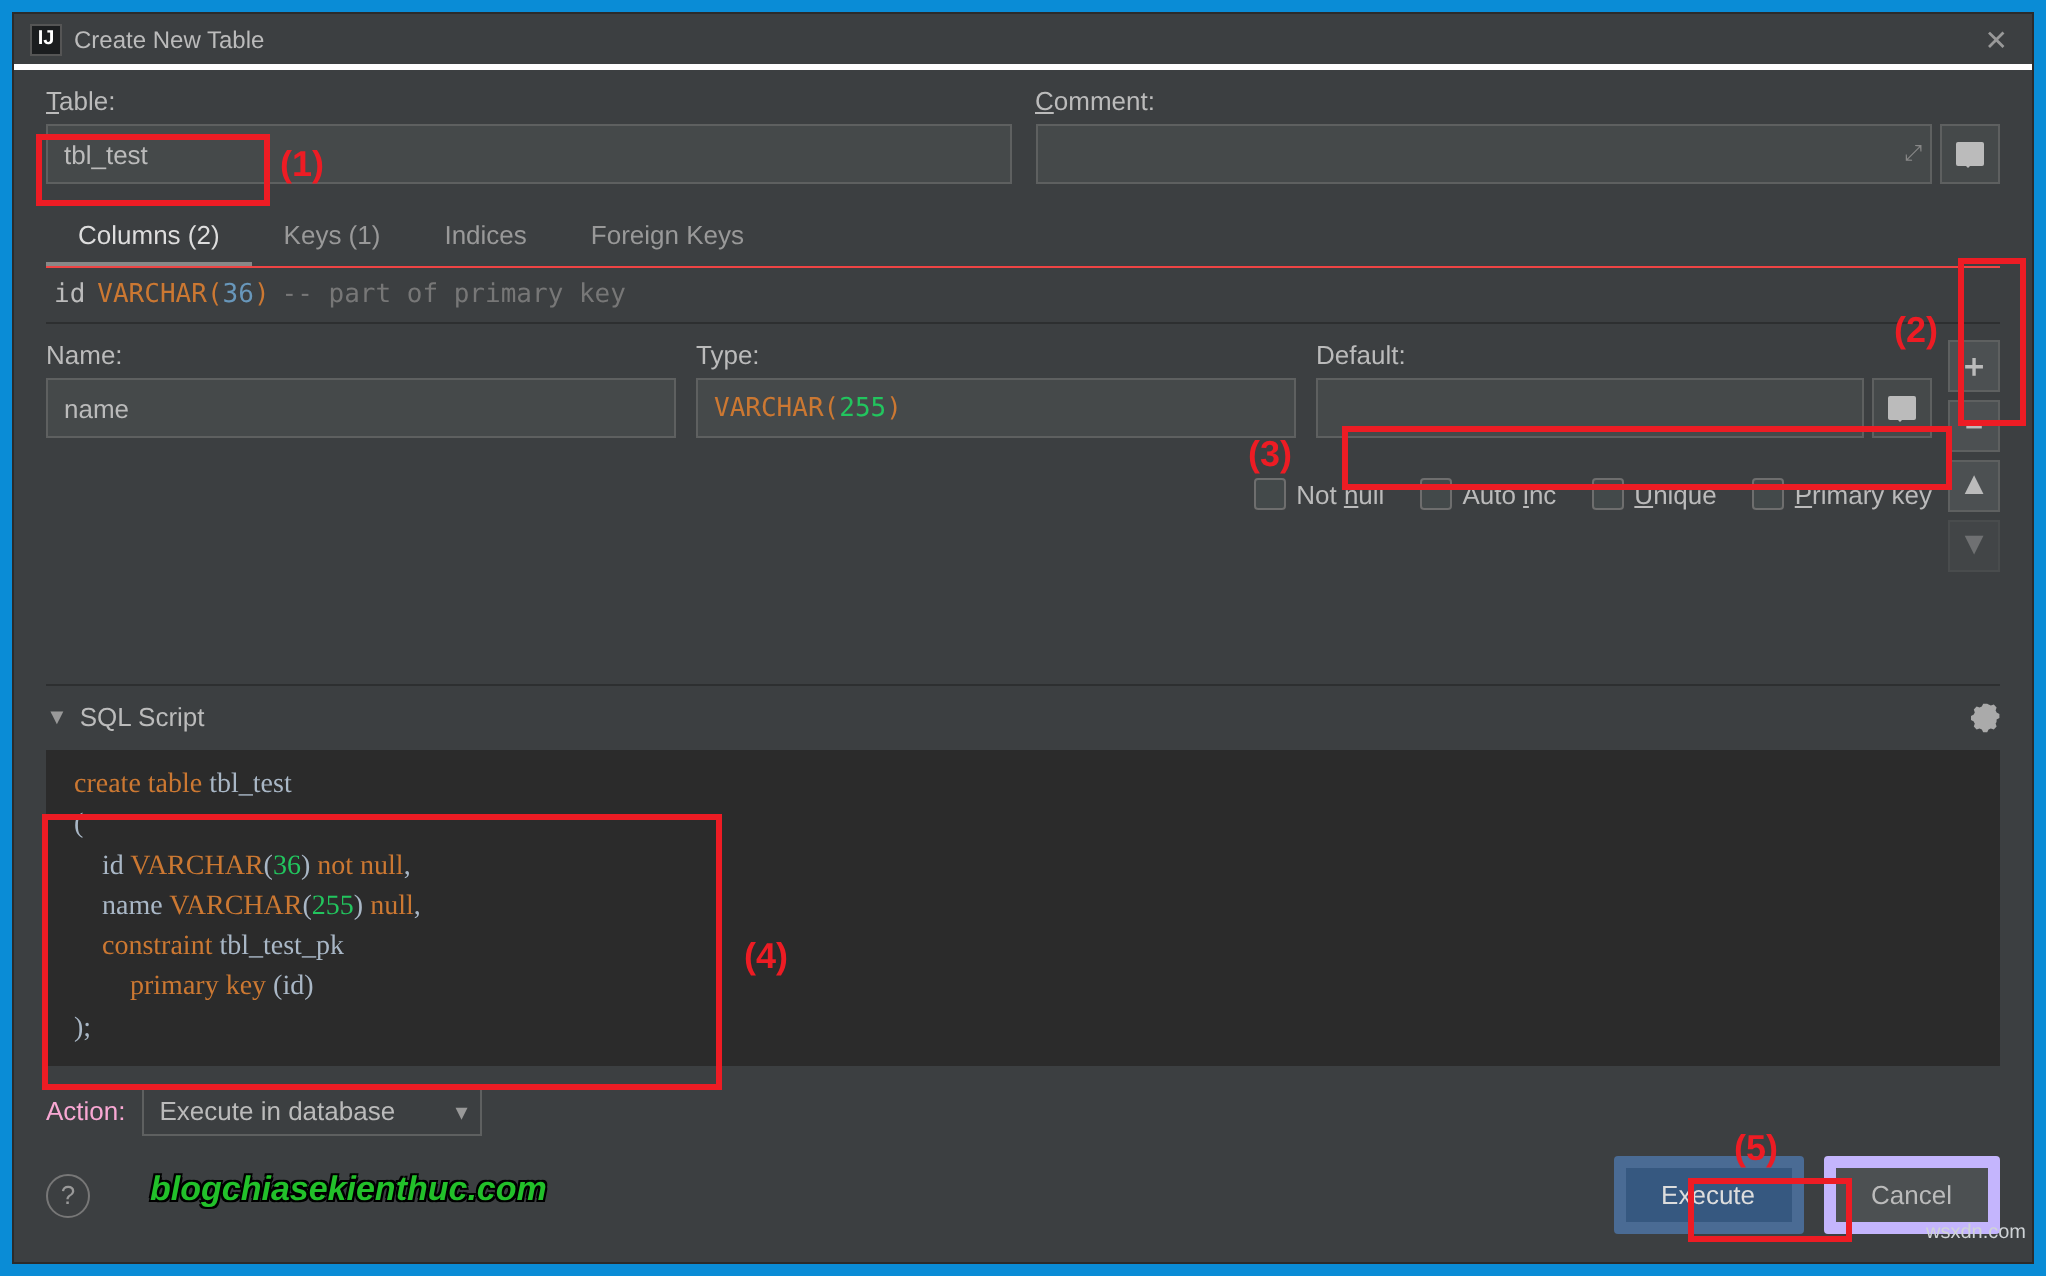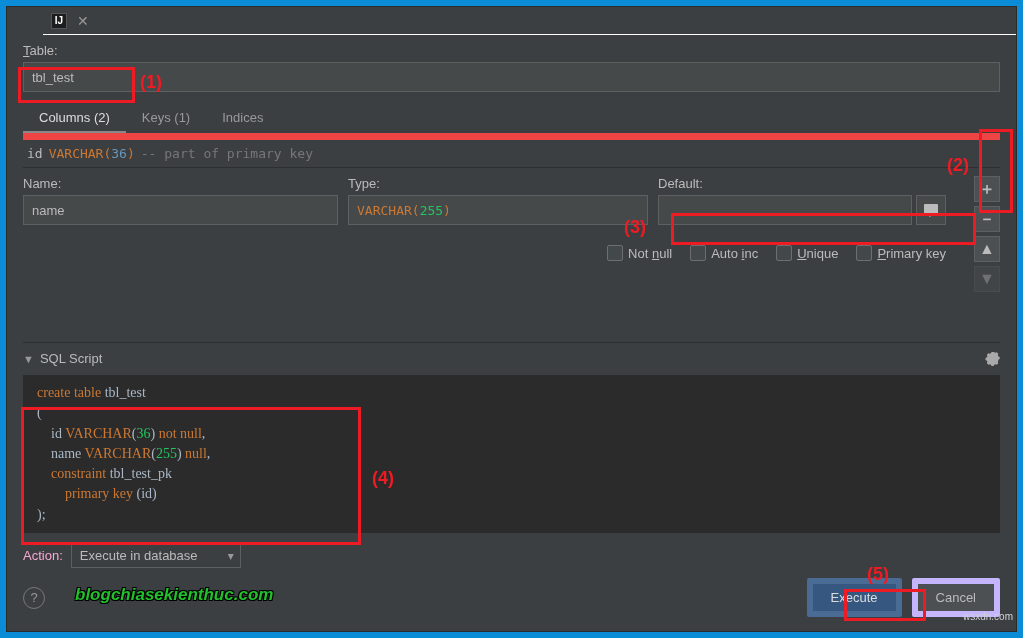--- a/index.html
+++ b/index.html
@@ -28,22 +28,21 @@
       flex-direction: column;
       position: relative;
     }
 
     .titlebar {
       display: flex;
       align-items: center;
       padding: 4px 8px;
       height: 28px;
       background: #3c3f41;
-      border-bottom: 1px solid #ffffff;
-      margin-left: 36px;
+      border-bottom: 3px solid #ffffff;
     }
 
     .app-icon {
       width: 16px;
       height: 16px;
       background: #1b1d1f;
       position: relative;
       display: flex;
       align-items: center;
       justify-content: center;
@@ -152,21 +151,21 @@
       content: "";
       position: absolute;
       bottom: -4px;
       left: 3px;
       border: 3px solid transparent;
       border-top-color: #bbb;
     }
 
     .tabbar {
       display: flex;
-      border-bottom: 7px solid #ef4444;
+      border-bottom: 1px solid #ef4444;
       margin-top: 8px;
       align-items: center;
     }
 
     .tab {
       padding: 6px 16px;
       color: #999;
       cursor: pointer;
       border-bottom: 2px solid transparent;
       font-size: 13px;
@@ -194,21 +193,21 @@
     }
     .column-def-row .col-num {
       color: #6897bb;
     }
     .column-def-row .col-comment {
       color: #777;
     }
 
     .col-editor-area {
       display: flex;
-      gap: 28px;
+      gap: 8px;
       flex: 1;
       margin-top: 8px;
     }
 
     .col-editor-left {
       flex: 1;
       display: flex;
       flex-direction: column;
     }
 
@@ -434,36 +433,49 @@
       font-family: Arial, sans-serif;
     }
   </style>
 </head>
 <body>
 
 <div class="window">
 
   <div class="titlebar">
     <div class="app-icon">IJ</div>
+    <div class="titlebar-title">Create New Table</div>
     <div class="titlebar-close">✕</div>
   </div>
 
   <div class="content">
 
     <div class="top-fields">
       <div class="field-col">
         <div class="field-label"><span class="underline">T</span><span>able:</span></div>
         <input type="text" class="text-input" value="tbl_test" style="">
       </div>
+      <div class="field-col">
+        <div class="field-label"><span class="underline">C</span>omment:</div>
+        <div class="comment-input-wrap">
+          <div class="comment-input">
+            <span class="expand-icon">⤢</span>
+          </div>
+          <div class="icon-button">
+            <div class="chat-icon"></div>
+          </div>
+        </div>
+      </div>
     </div>
 
     <div class="tabbar">
       <div class="tab active">Columns (2)</div>
       <div class="tab">Keys (1)</div>
       <div class="tab">Indices</div>
+      <div class="tab">Foreign Keys</div>
     </div>
 
     <div class="column-def-row">
       <span class="col-name">id</span>
       <span>
         <span class="col-type">VARCHAR(</span><span class="col-num">36</span><span class="col-type">)</span>
       </span>
       <span class="col-comment">-- part of primary key</span>
     </div>
 

